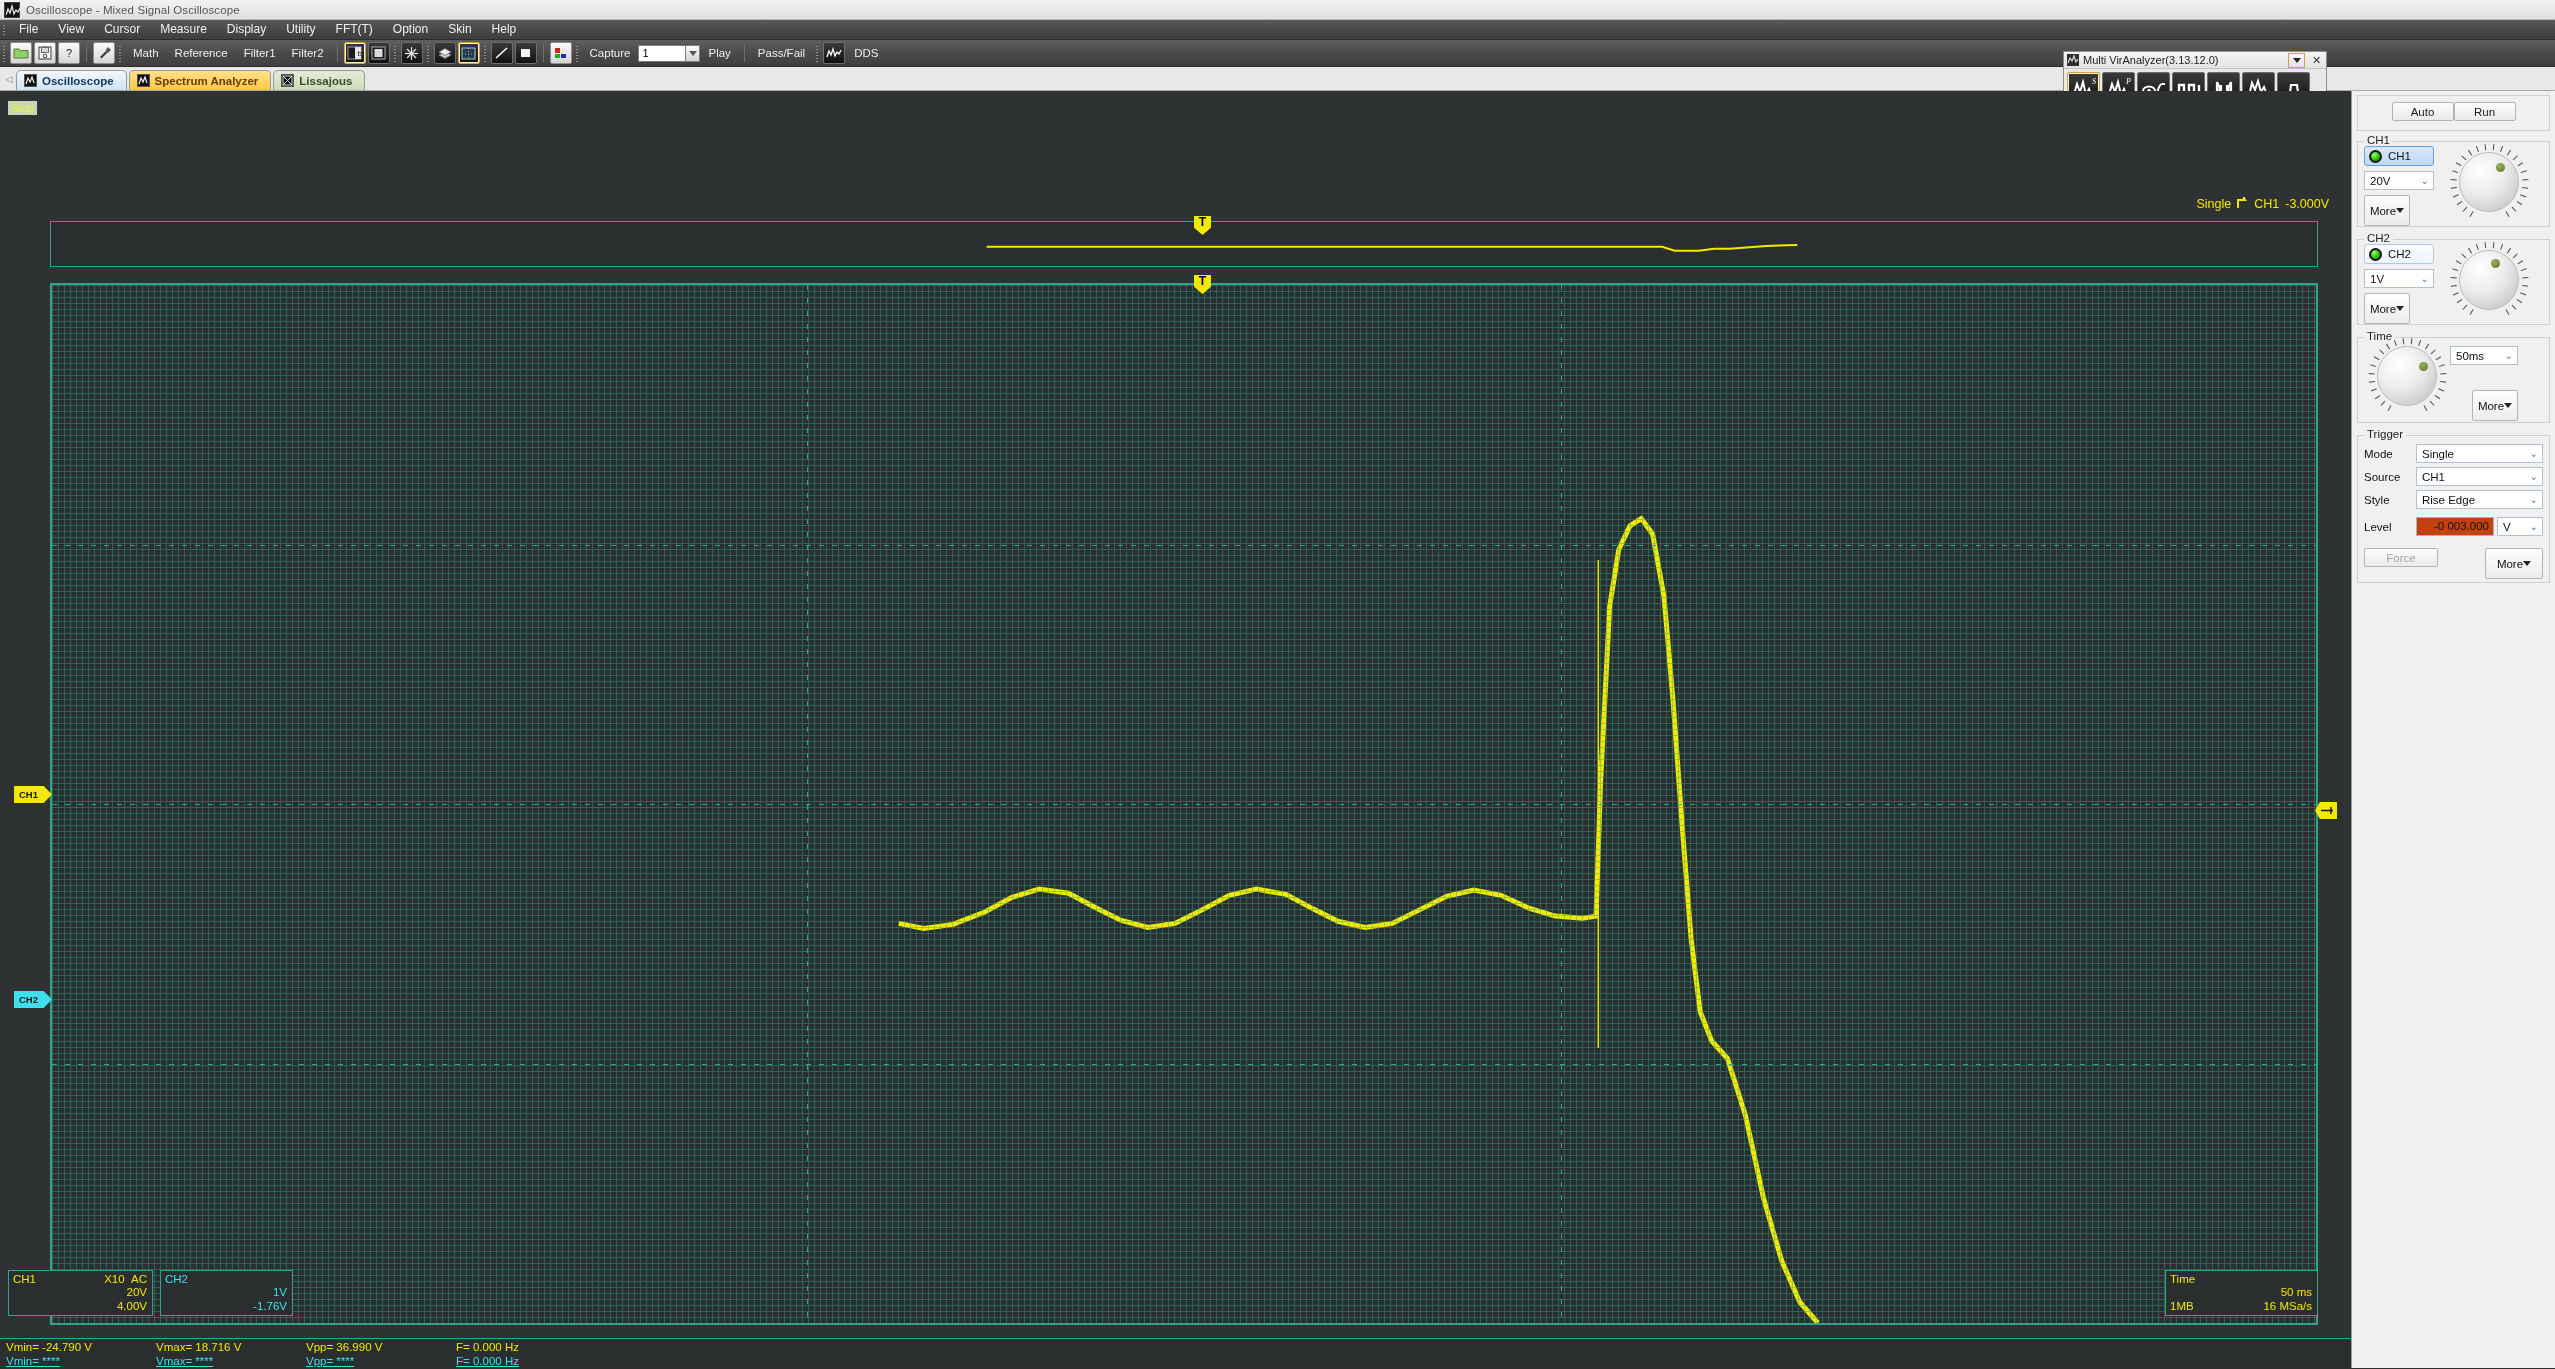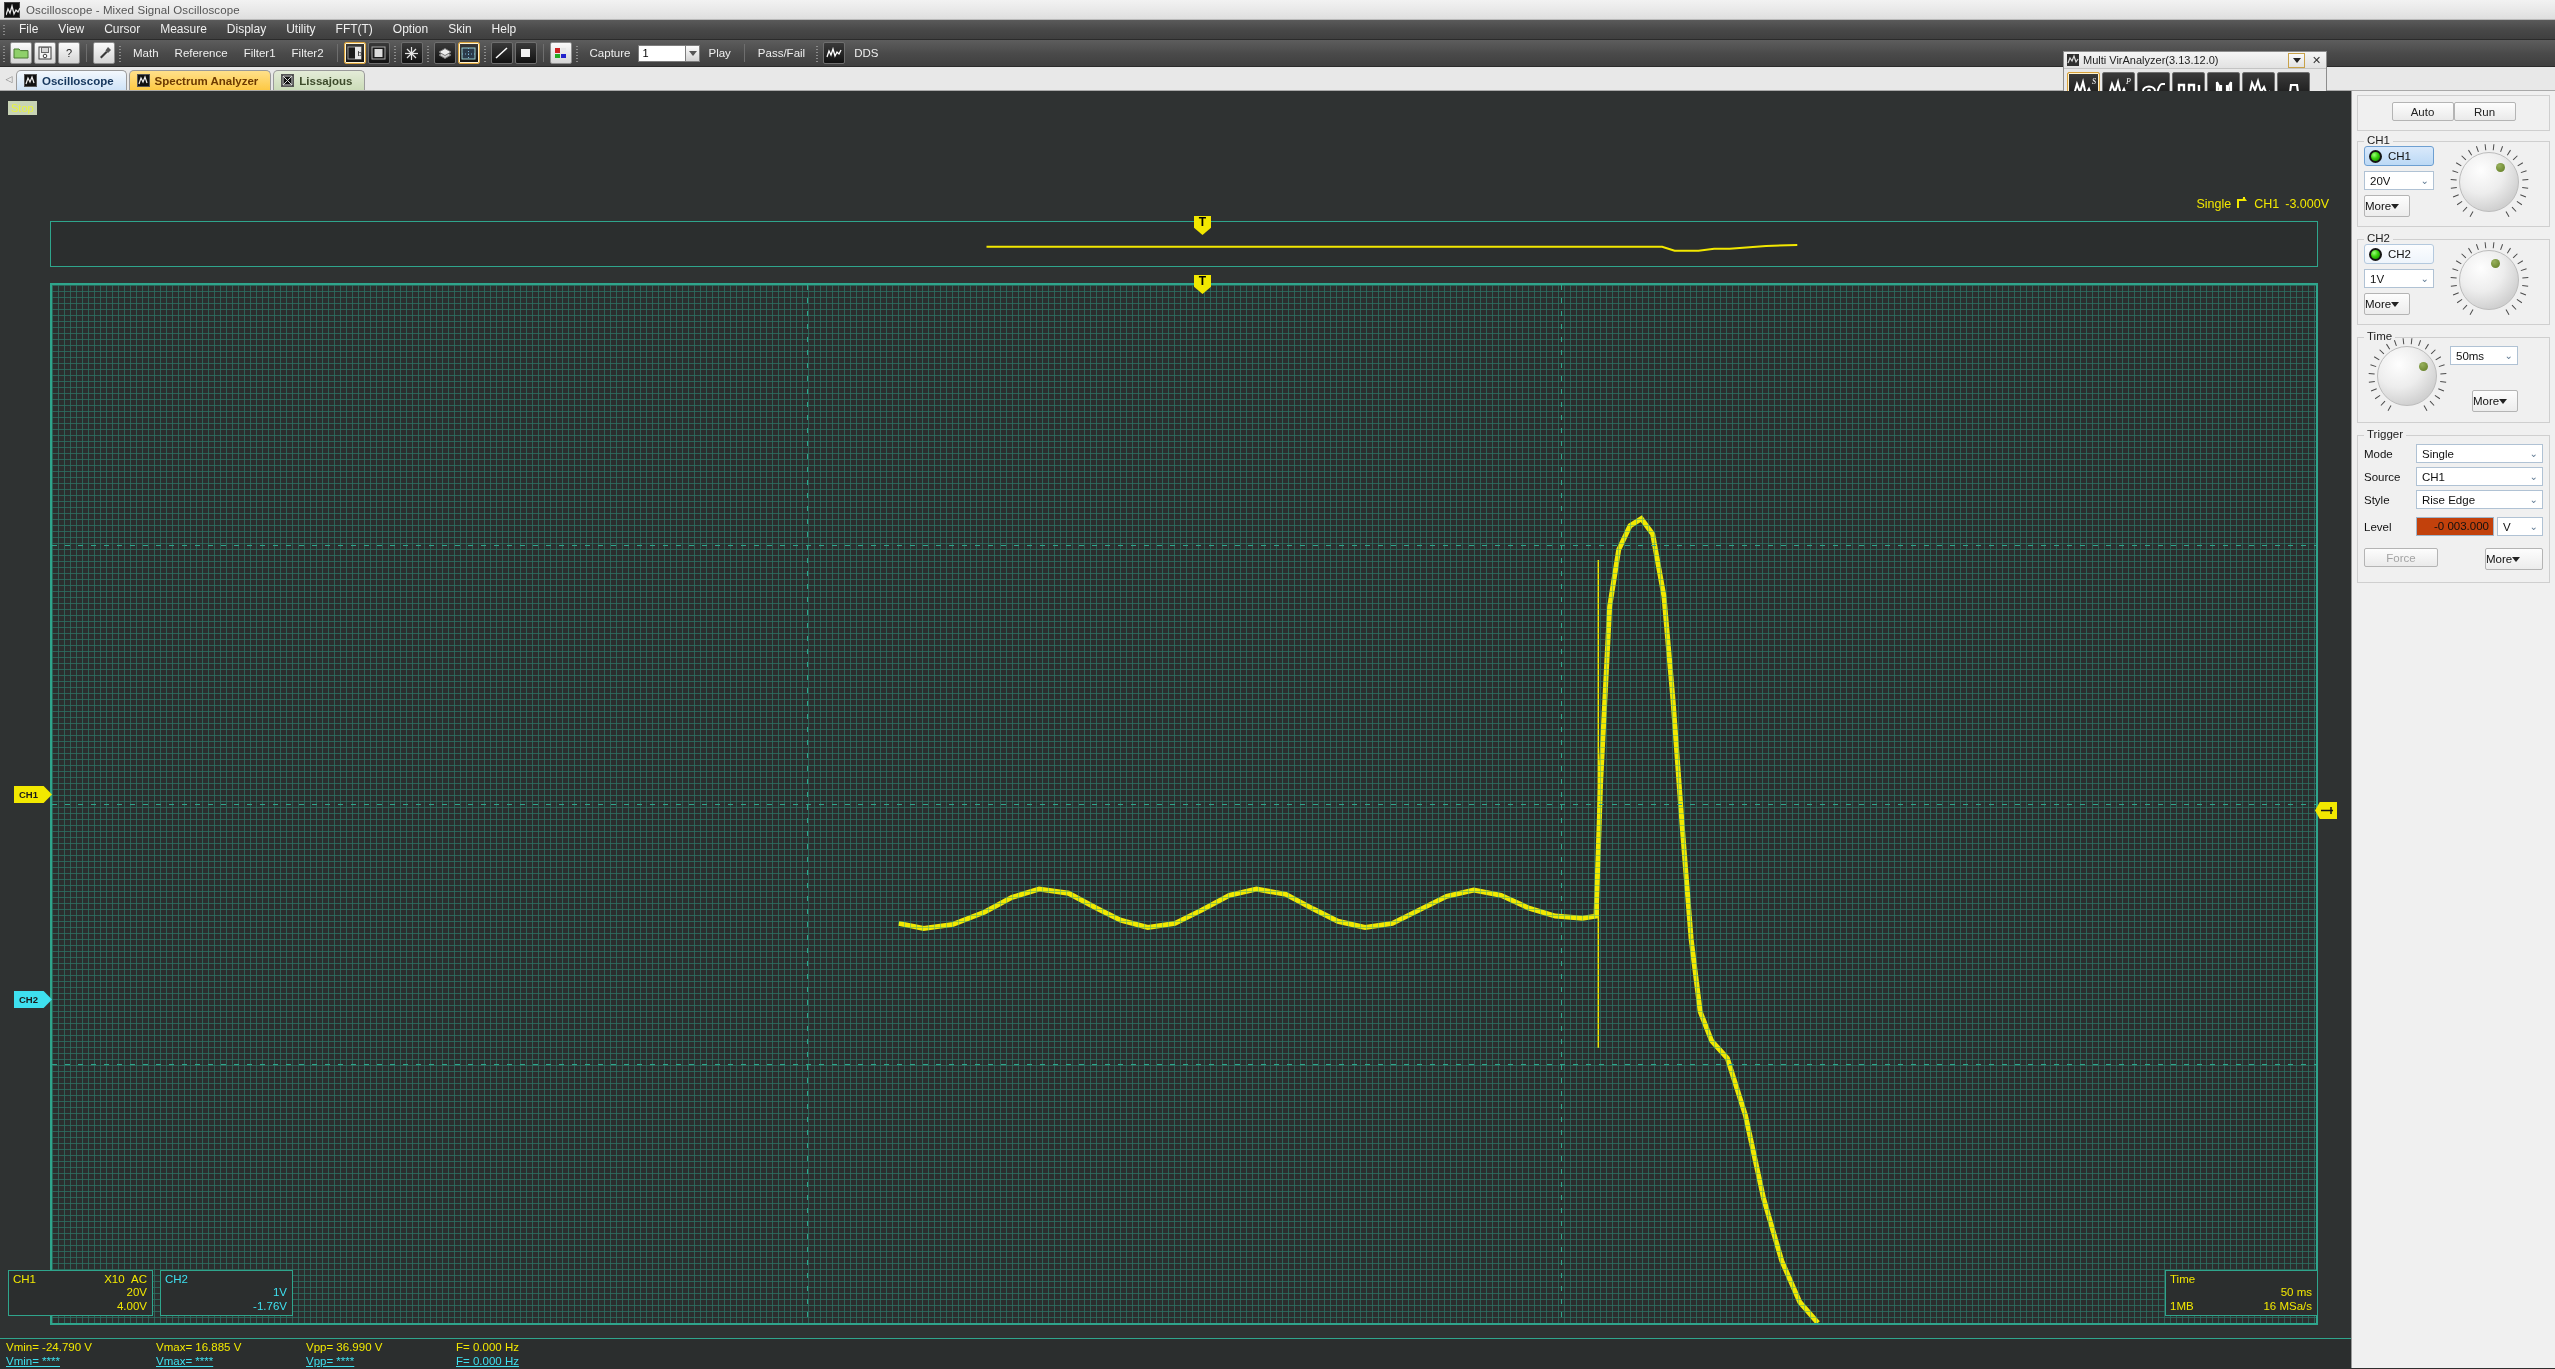--- a/index.html
+++ b/index.html
@@ -198,24 +198,24 @@
     border:2px solid #141414; flex:none;
   }
   .combo{
     height:19px; border:1px solid #b0c2d4; background:#fff;
     display:flex;align-items:center; justify-content:space-between;
     font-size:11.5px;color:#111; padding:0 4px 0 5px;
   }
   .combo .cv{ overflow:hidden; white-space:nowrap; }
   .combo .chev{ color:#5f7a93; font-size:10px; margin-left:4px; }
   .morebtn{
-    width:46px;height:22px; font-size:11.5px;color:#111;
+    width:46px;height:31px; font-size:11.5px;color:#111;
     background:linear-gradient(to bottom,#fdfdfd,#ececec);
     border:1px solid #b4b4b4;border-radius:2px;
-    display:flex;align-items:center;justify-content:flex-start; 
+    display:flex;align-items:center;justify-content:center; 
   }
   .caret{ width:0;height:0;border-left:4px solid transparent;border-right:4px solid transparent;border-top:5px solid #222;}
   .knob{
     width:60px;height:60px;border-radius:50%;
     background: radial-gradient(circle at 36% 30%, #fefefe 0%, #ededed 42%, #d3d3d3 72%, #bdbdbd 100%);
     border:1px solid #bcbcbc; position:relative; flex:none;
   }
   .knob .dot{
     position:absolute; width:9px;height:9px;border-radius:50%;
     background:radial-gradient(circle at 35% 30%, #97b05c, #5f7a22);
@@ -558,21 +558,21 @@
         </div>
       <div class="inforow">
         <span>1MB</span>
         <span class="r">16 MSa/s</span>
       </div>
     </div>
 
     <div id="measbar">
       <div class="measrow" style="color:#f2e800;">
         <span style="width:150px">Vmin= -24.790 V</span>
-        <span style="width:150px">Vmax= 16.885 V</span>
+        <span style="width:150px">Vmax= 18.716 V</span>
         <span style="width:150px">Vpp= 36.990 V</span>
         <span style="width:150px">F= 0.000 Hz</span>
       </div>
       <div class="measrow" style="color:#3ee0ef;text-decoration:underline;">
         <span style="width:150px">Vmin= ****</span>
         <span style="width:150px">Vmax= ****</span>
         <span style="width:150px">Vpp= ****</span>
         <span style="width:150px">F= 0.000 Hz</span>
       </div>
     </div>

